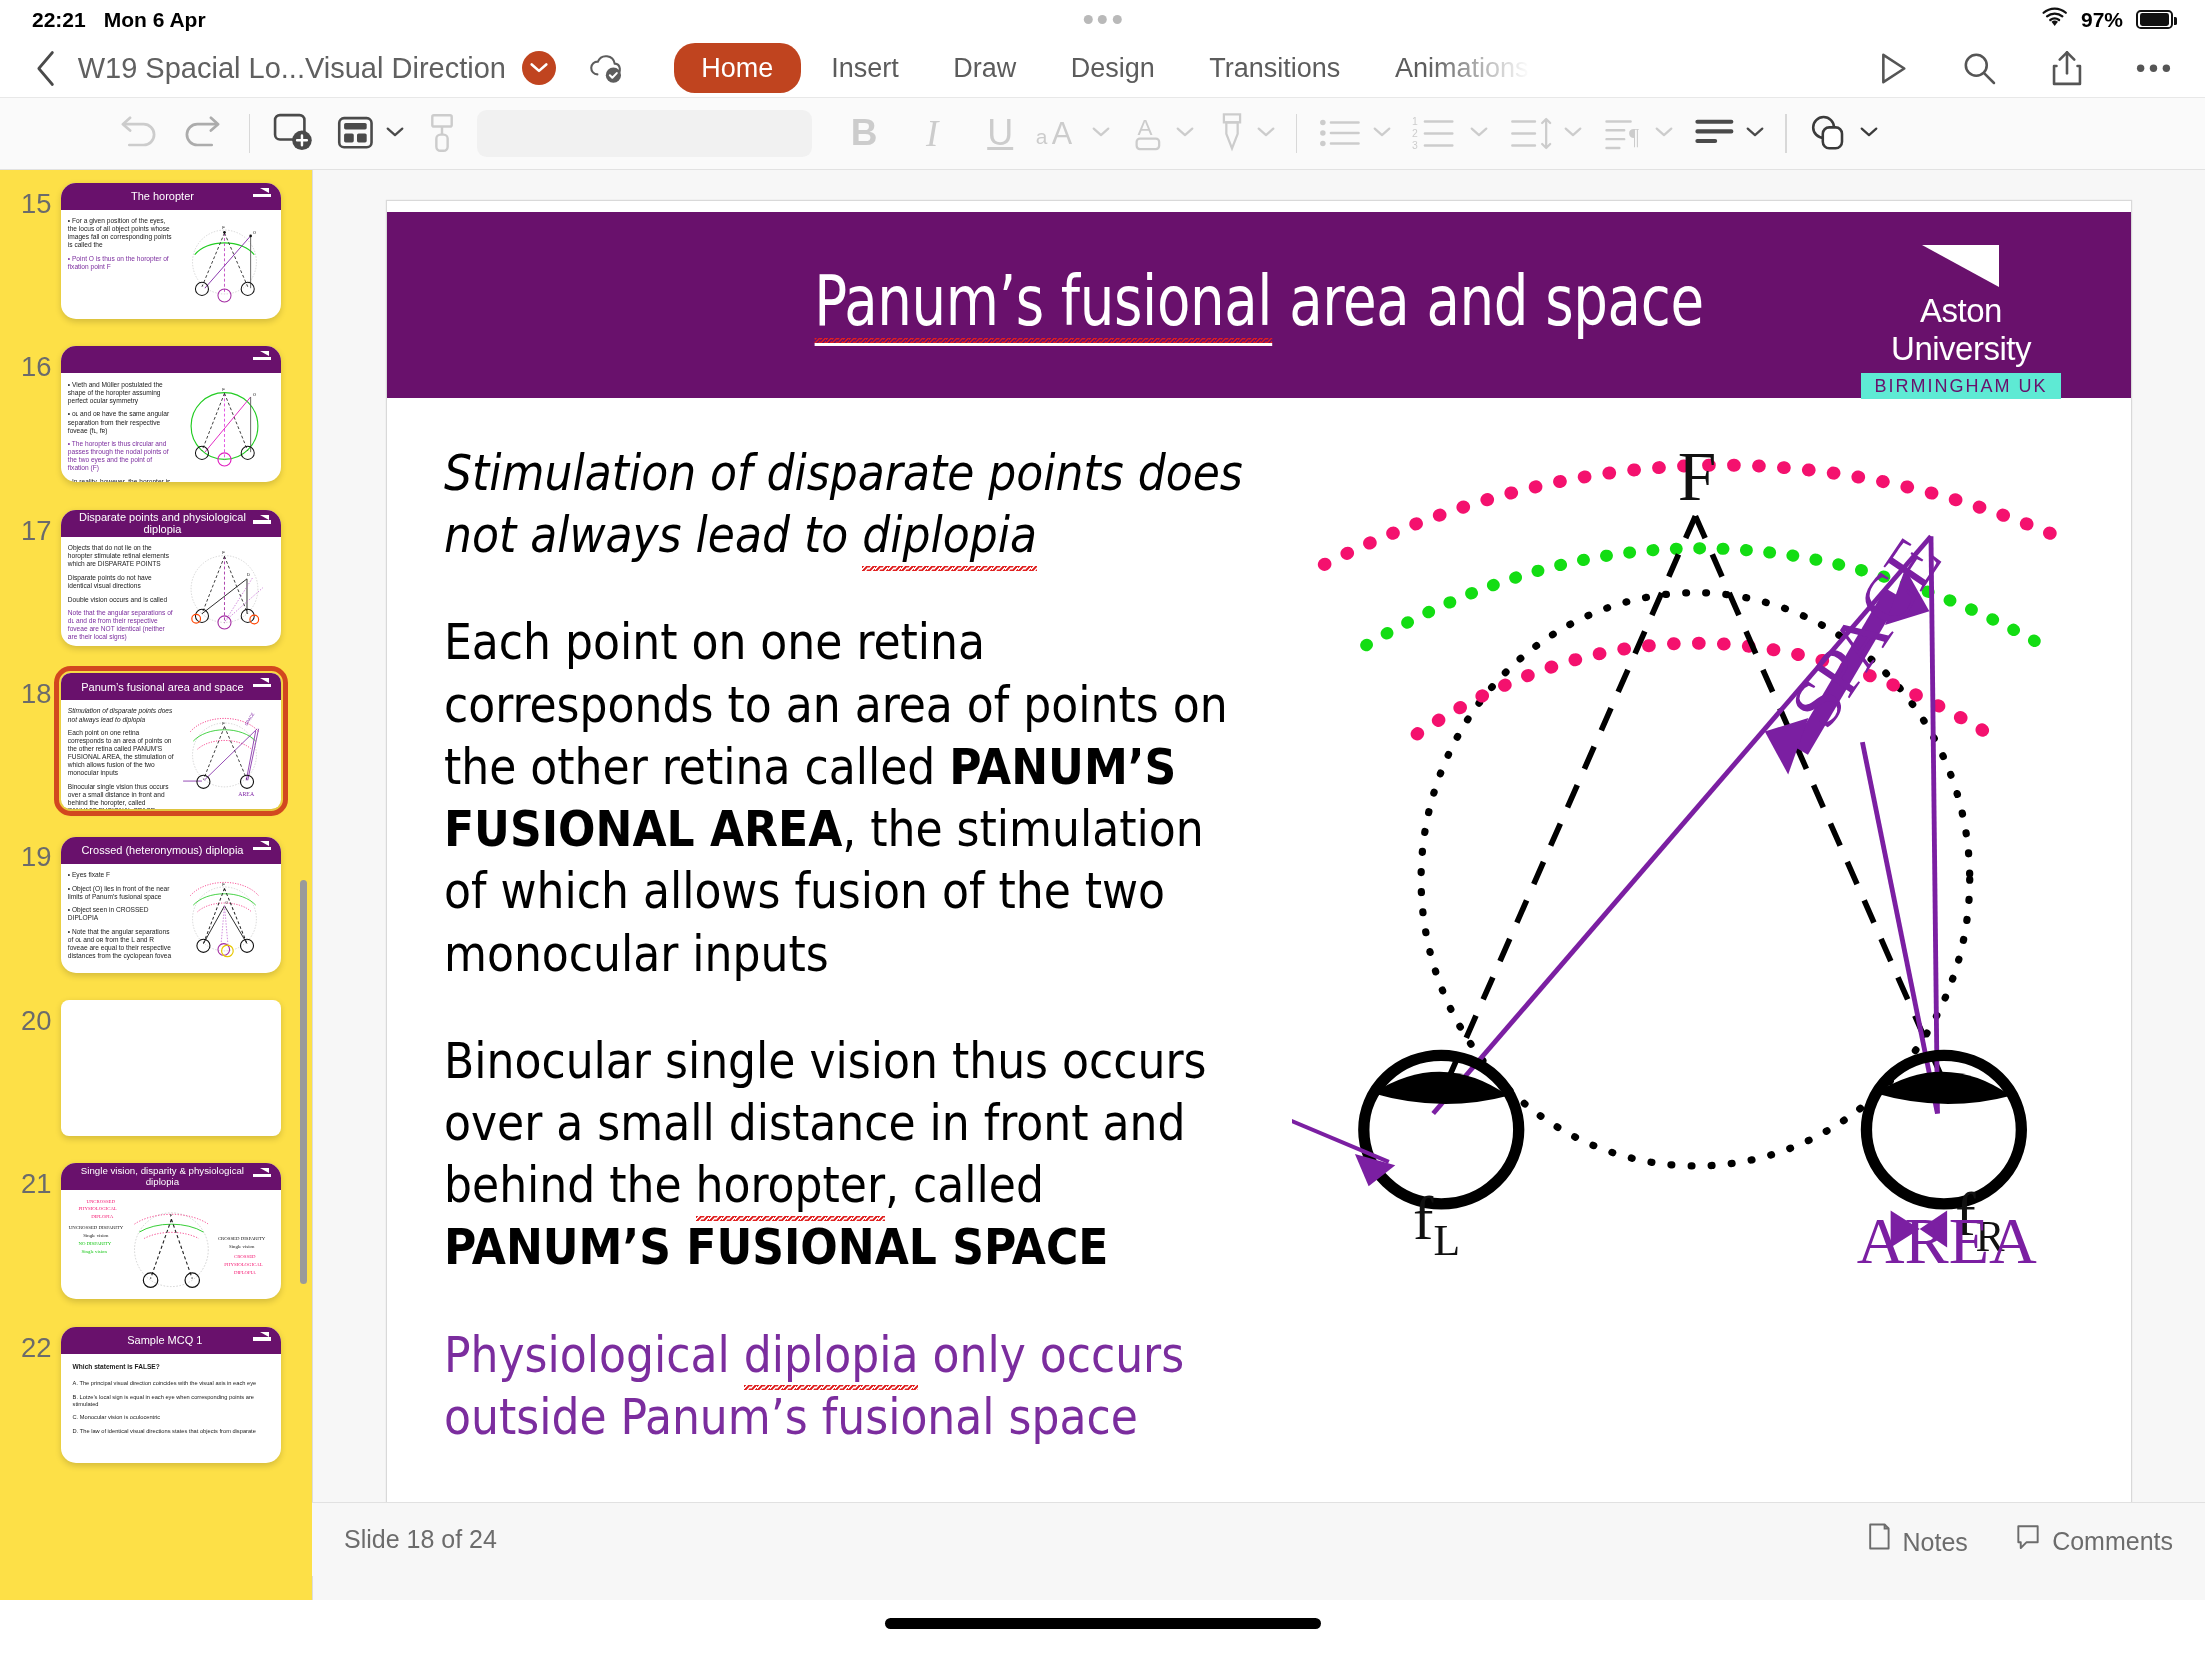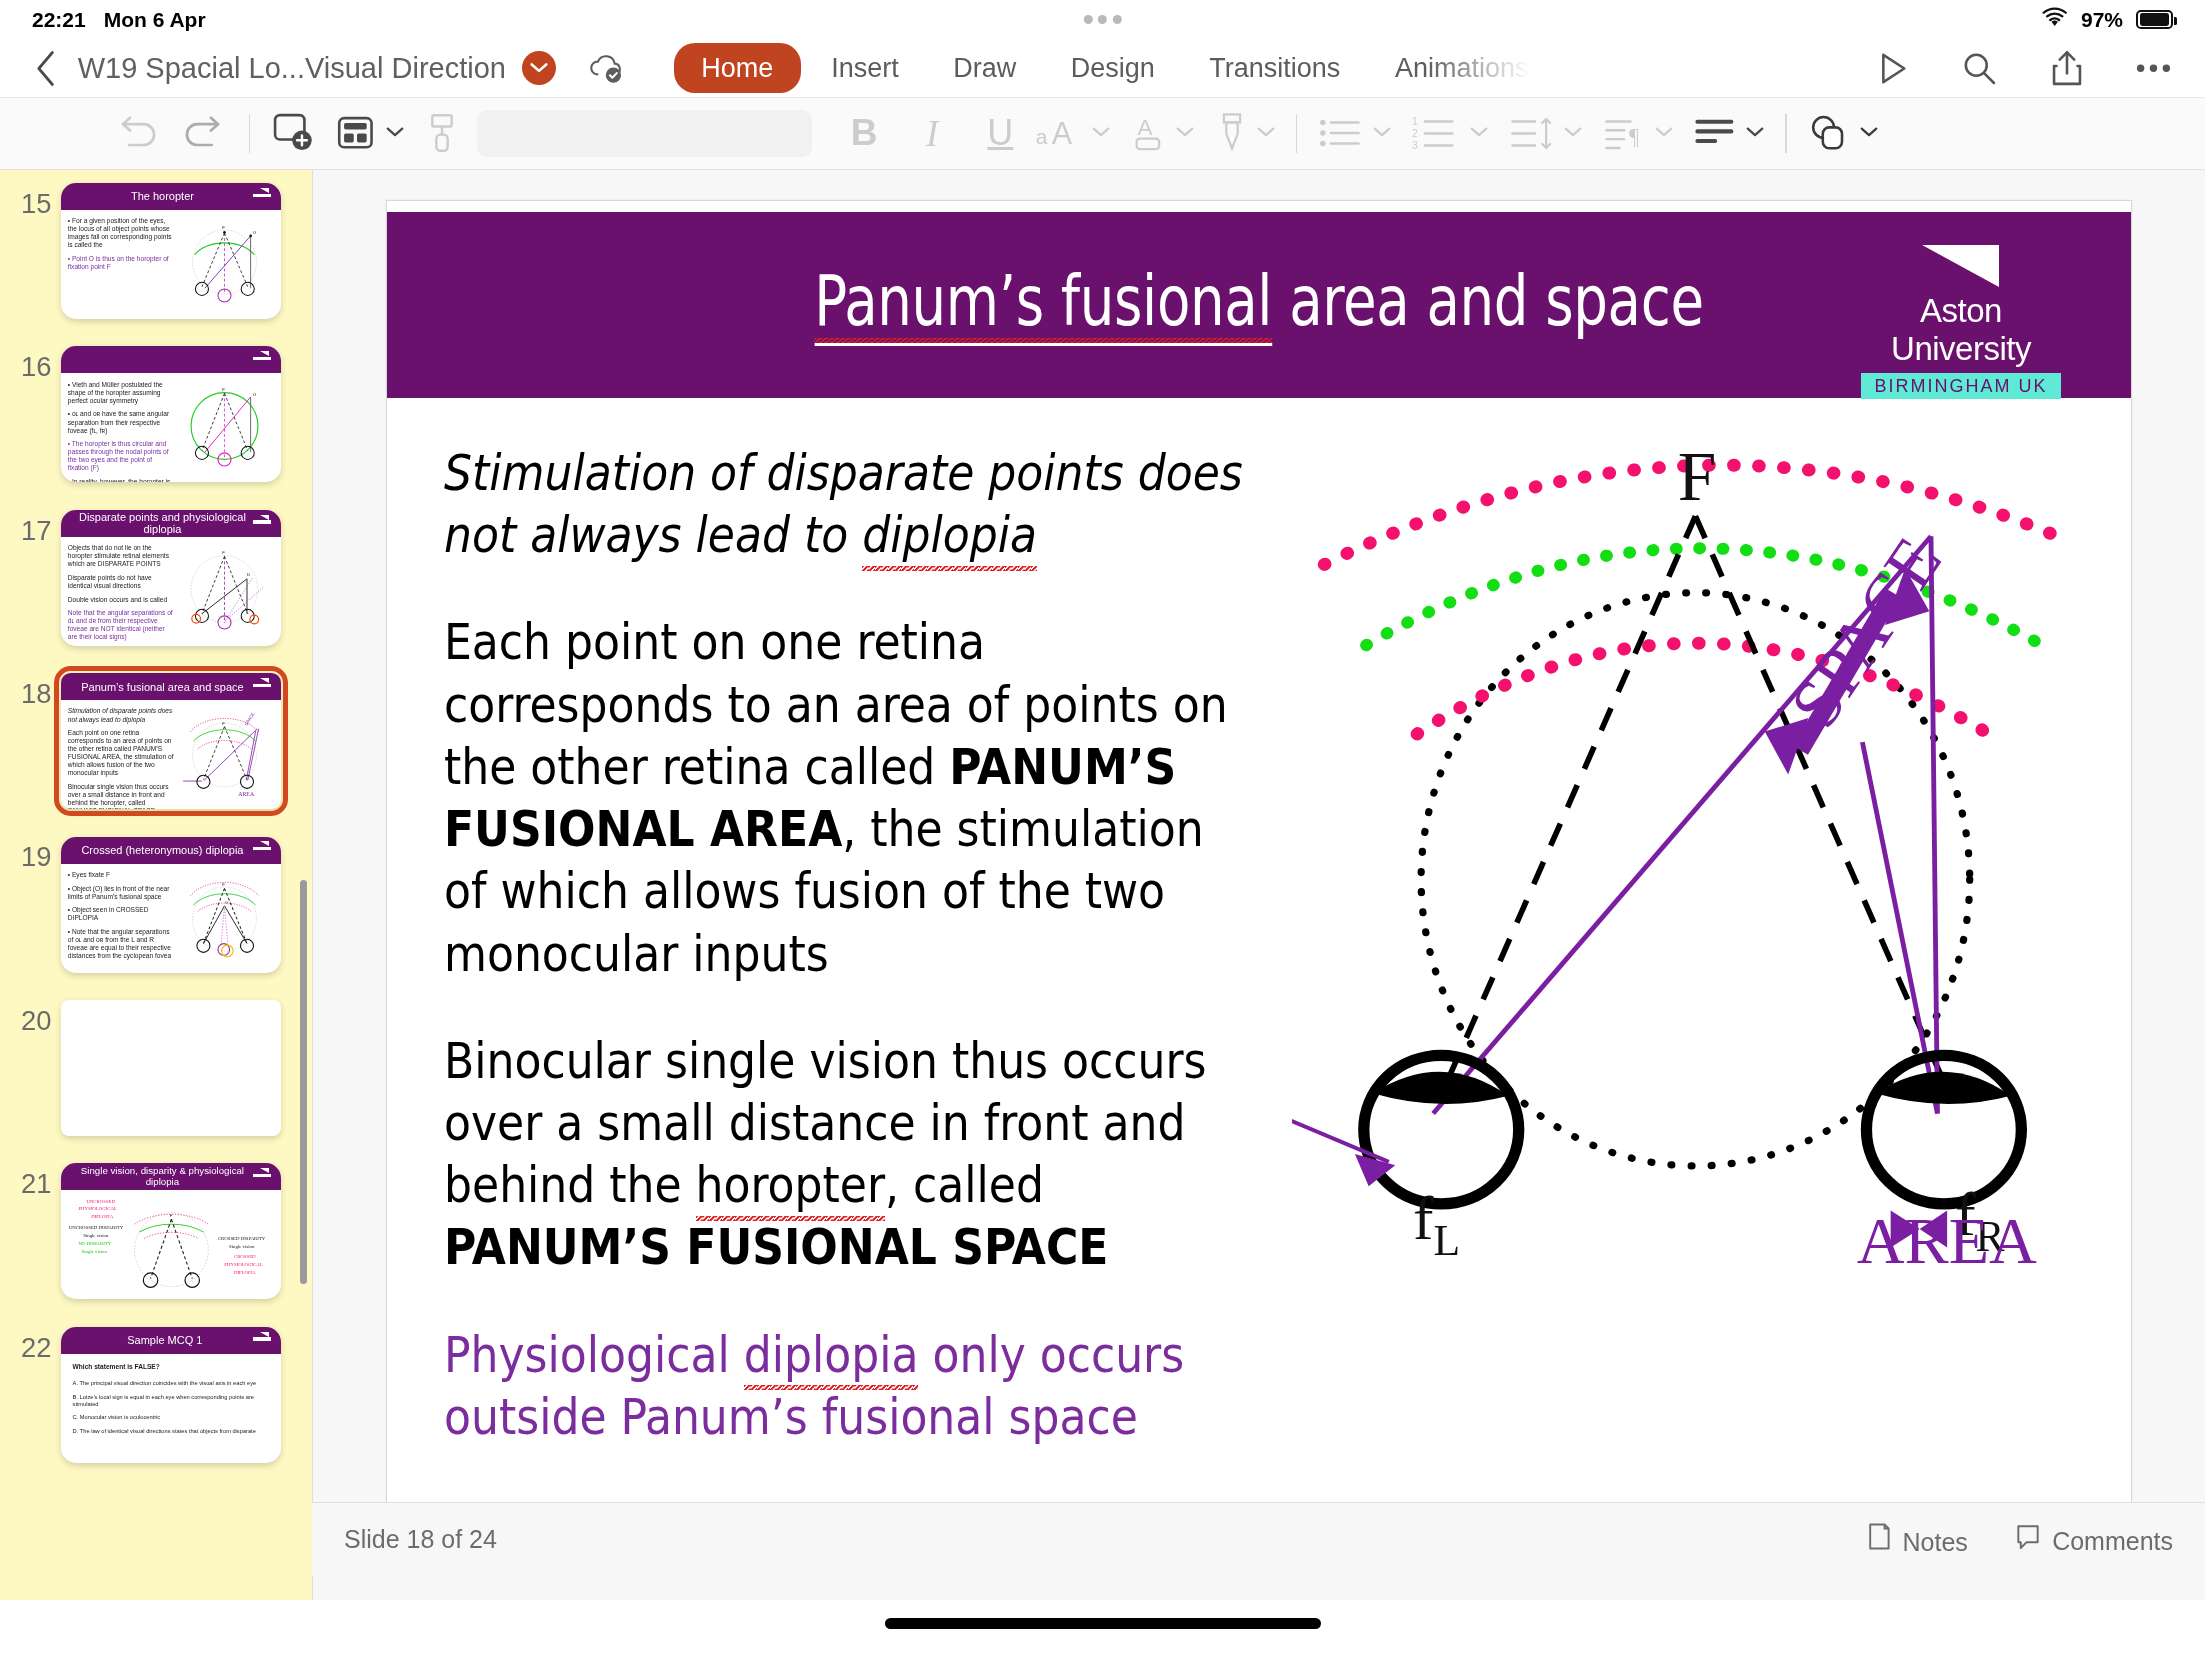--- a/index.html
+++ b/index.html
@@ -82,21 +82,21 @@
   #font-box {
     width: 335px; height: 47px; background: #f1f1f1; border-radius: 9.7px; margin: 0 18px;
   }
 
   
   #body-area { display: flex; height: 1430px; width: 100%; }
 
   
   #thumb-rail {
     width: 312px; min-width: 312px; height: 100%;
-    background: #fef9c3;
+    background: #fde047;
     padding: 13px 0 8px 0;
     position: relative;
     overflow: hidden;
   }
   .thumb-row { display: flex; align-items: flex-start; padding: 0 21px 0 11.3px; margin-bottom: 27.4px; }
   .thumb-num {
     width: 50px; text-align: center; font-size: 27.4px; color: #6b6b6b;
     padding-top: 4.8px; flex-shrink: 0;
   }
   .thumb-card {

